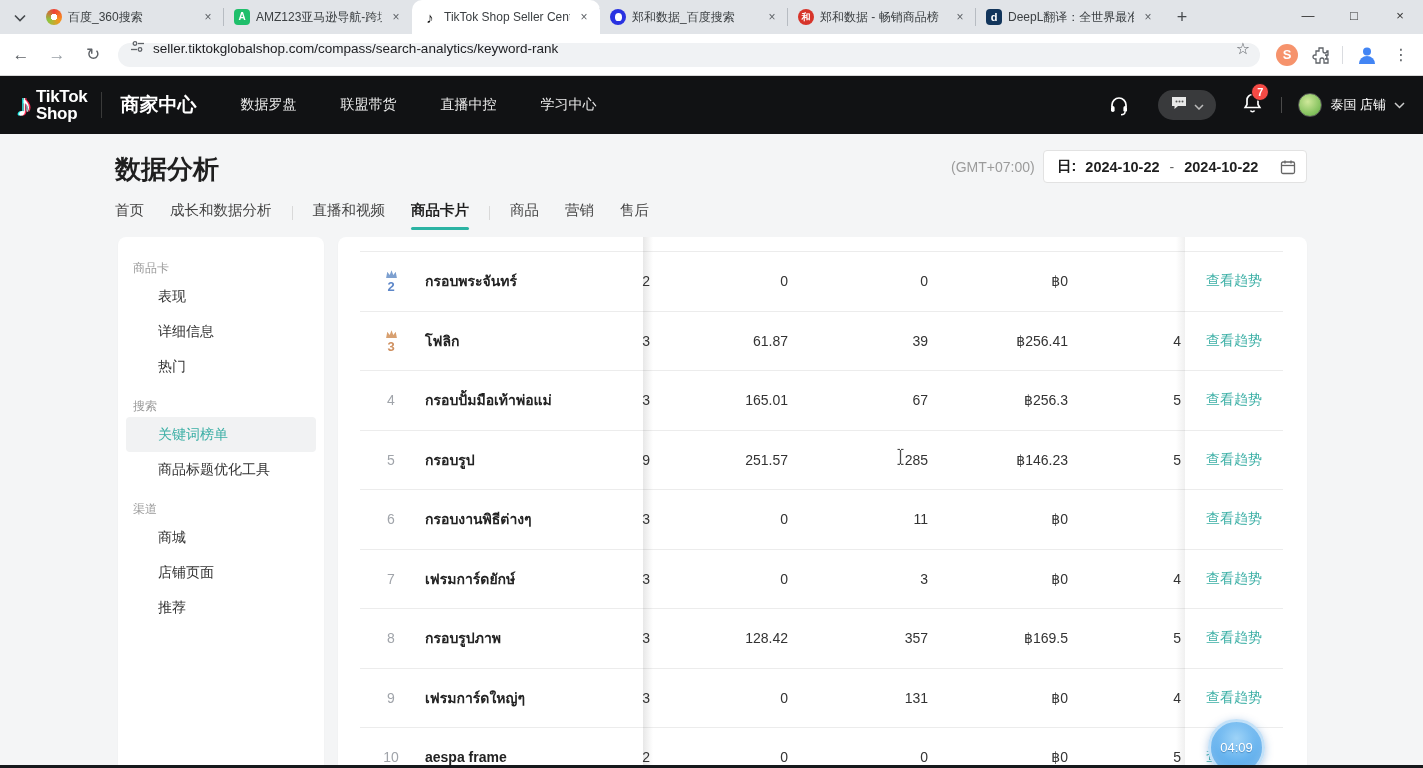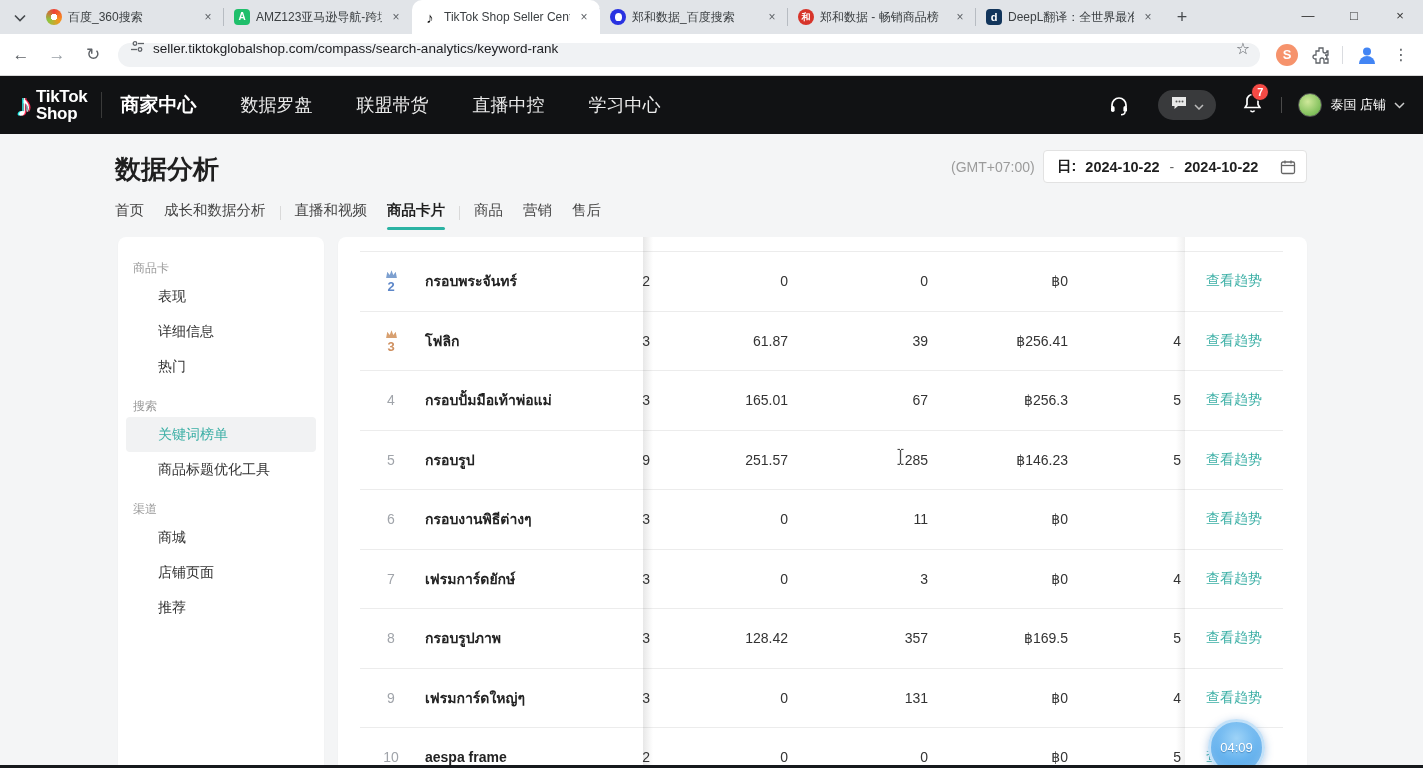--- a/index.html
+++ b/index.html
@@ -40,42 +40,42 @@
   .profile-ava { margin-left:12px; flex:none; display:flex; }
   .kebab { margin-left:10px; font-size:16px; color:#5f6368; width:24px; text-align:center; flex:none; }
 
   
   #appheader { position:absolute; left:0; top:76px; width:1423px; height:58px; background:#111214; display:flex; align-items:center; color:#fff; }
   #logo { display:flex; align-items:center; margin-left:16px; flex:none; }
   #logo-note { font-size:32px; color:#fff; text-shadow:1.6px 0 0 #fe2c55, -1.6px 0 0 #25f4ee; margin-right:4px; }
   #logo-text { font-weight:bold; line-height:1.02; font-size:17px; letter-spacing:-0.3px; }
   .logo-sep { width:1px; height:26px; background:#3a3a3a; margin:0 18px 0 14px; flex:none; }
   .app-nav { display:flex; align-items:center; gap:44px; }
-  .app-nav-item { font-size:18px; color:#ececec; white-space:nowrap; }
+  .app-nav-item { font-size:14px; color:#ececec; white-space:nowrap; }
   .app-nav-item.current { font-size:19px; font-weight:bold; color:#fff; }
   #header-right { margin-left:auto; display:flex; align-items:center; margin-right:18px; }
   .hdr-ico { display:flex; align-items:center; justify-content:center; flex:none; }
   #chat-pill { width:58px; height:30px; background:#393a3c; border-radius:16px; display:flex; align-items:center; justify-content:center; gap:6px; margin-left:28px; }
   #bell-wrap { position:relative; margin-left:26px; }
   #bell-badge { position:absolute; top:-9px; left:9px; min-width:18px; height:18px; border-radius:9px; background:#f54a45; color:#fff; font-size:11px; font-weight:bold; display:flex; align-items:center; justify-content:center; padding:0 4px; border:1.5px solid #111214; }
   .hdr-divider { width:1px; height:16px; background:#4a4a4a; margin-left:18px; }
   #shop-ava { width:24px; height:24px; border-radius:50%; margin-left:16px; background:radial-gradient(circle at 40% 35%, #cfe89a, #7fbf5a 70%, #5a9e3f); border:1px solid #555; }
   #shop-name { font-size:13px; color:#fff; margin-left:8px; white-space:nowrap; }
 
   
   #page-title { position:absolute; left:115px; top:152px; font-size:26px; font-weight:600; color:#1f1f1f; }
   #tz { position:absolute; left:951px; top:159px; font-size:14px; color:#9b9b9b; }
   #datebox { position:absolute; left:1043px; top:150px; width:264px; height:33px; background:#fff; border:1px solid #e2e2e2; border-radius:4px; display:flex; align-items:center; padding:0 10px 0 13px; }
   #datebox .dlabel { font-size:14.5px; color:#1f1f1f; font-weight:600; }
   #datebox .dval { font-size:14.5px; color:#1f1f1f; font-weight:600; margin-left:9px; }
   #datebox .ddash { font-size:14px; color:#666; margin:0 10px; }
   #datebox .cal { margin-left:auto; display:flex; }
 
   
-  #pagetabs { position:absolute; left:115px; top:199px; height:28px; display:flex; align-items:center; gap:20px; }
+  #pagetabs { position:absolute; left:115px; top:199px; height:28px; display:flex; align-items:center; gap:26px; }
   .ptab { position:relative; font-size:14.5px; color:#444; padding-bottom:6px; white-space:nowrap; }
   .ptab.active { color:#1f1f1f; font-weight:600;text-align:right; }
   .ptab.active::after { content:""; position:absolute; left:0; right:0; bottom:-4px; height:3px; border-radius:2px; background:#2bb3a3; }
   .ptab-div { width:1px; height:14px; background:#d9d9d9; margin:0 -6px; }
 
   
   #sidebar { position:absolute; left:118px; top:237px; width:206px; height:531px; background:#fff; border-radius:8px 8px 0 0; padding-top:20px; box-shadow:0 1px 2px rgba(0,0,0,0.04); }
   .sb-section-title { font-size:12px; color:#9a9a9a; padding-left:15px; height:22px; display:flex; align-items:center; margin-top:11px; }
   .sb-section-title:first-child { margin-top:0; }
   .sb-item { position:relative; height:35px; display:flex; align-items:center; font-size:14px; color:#333; padding-left:32px; margin:0 8px; border-radius:4px; }

